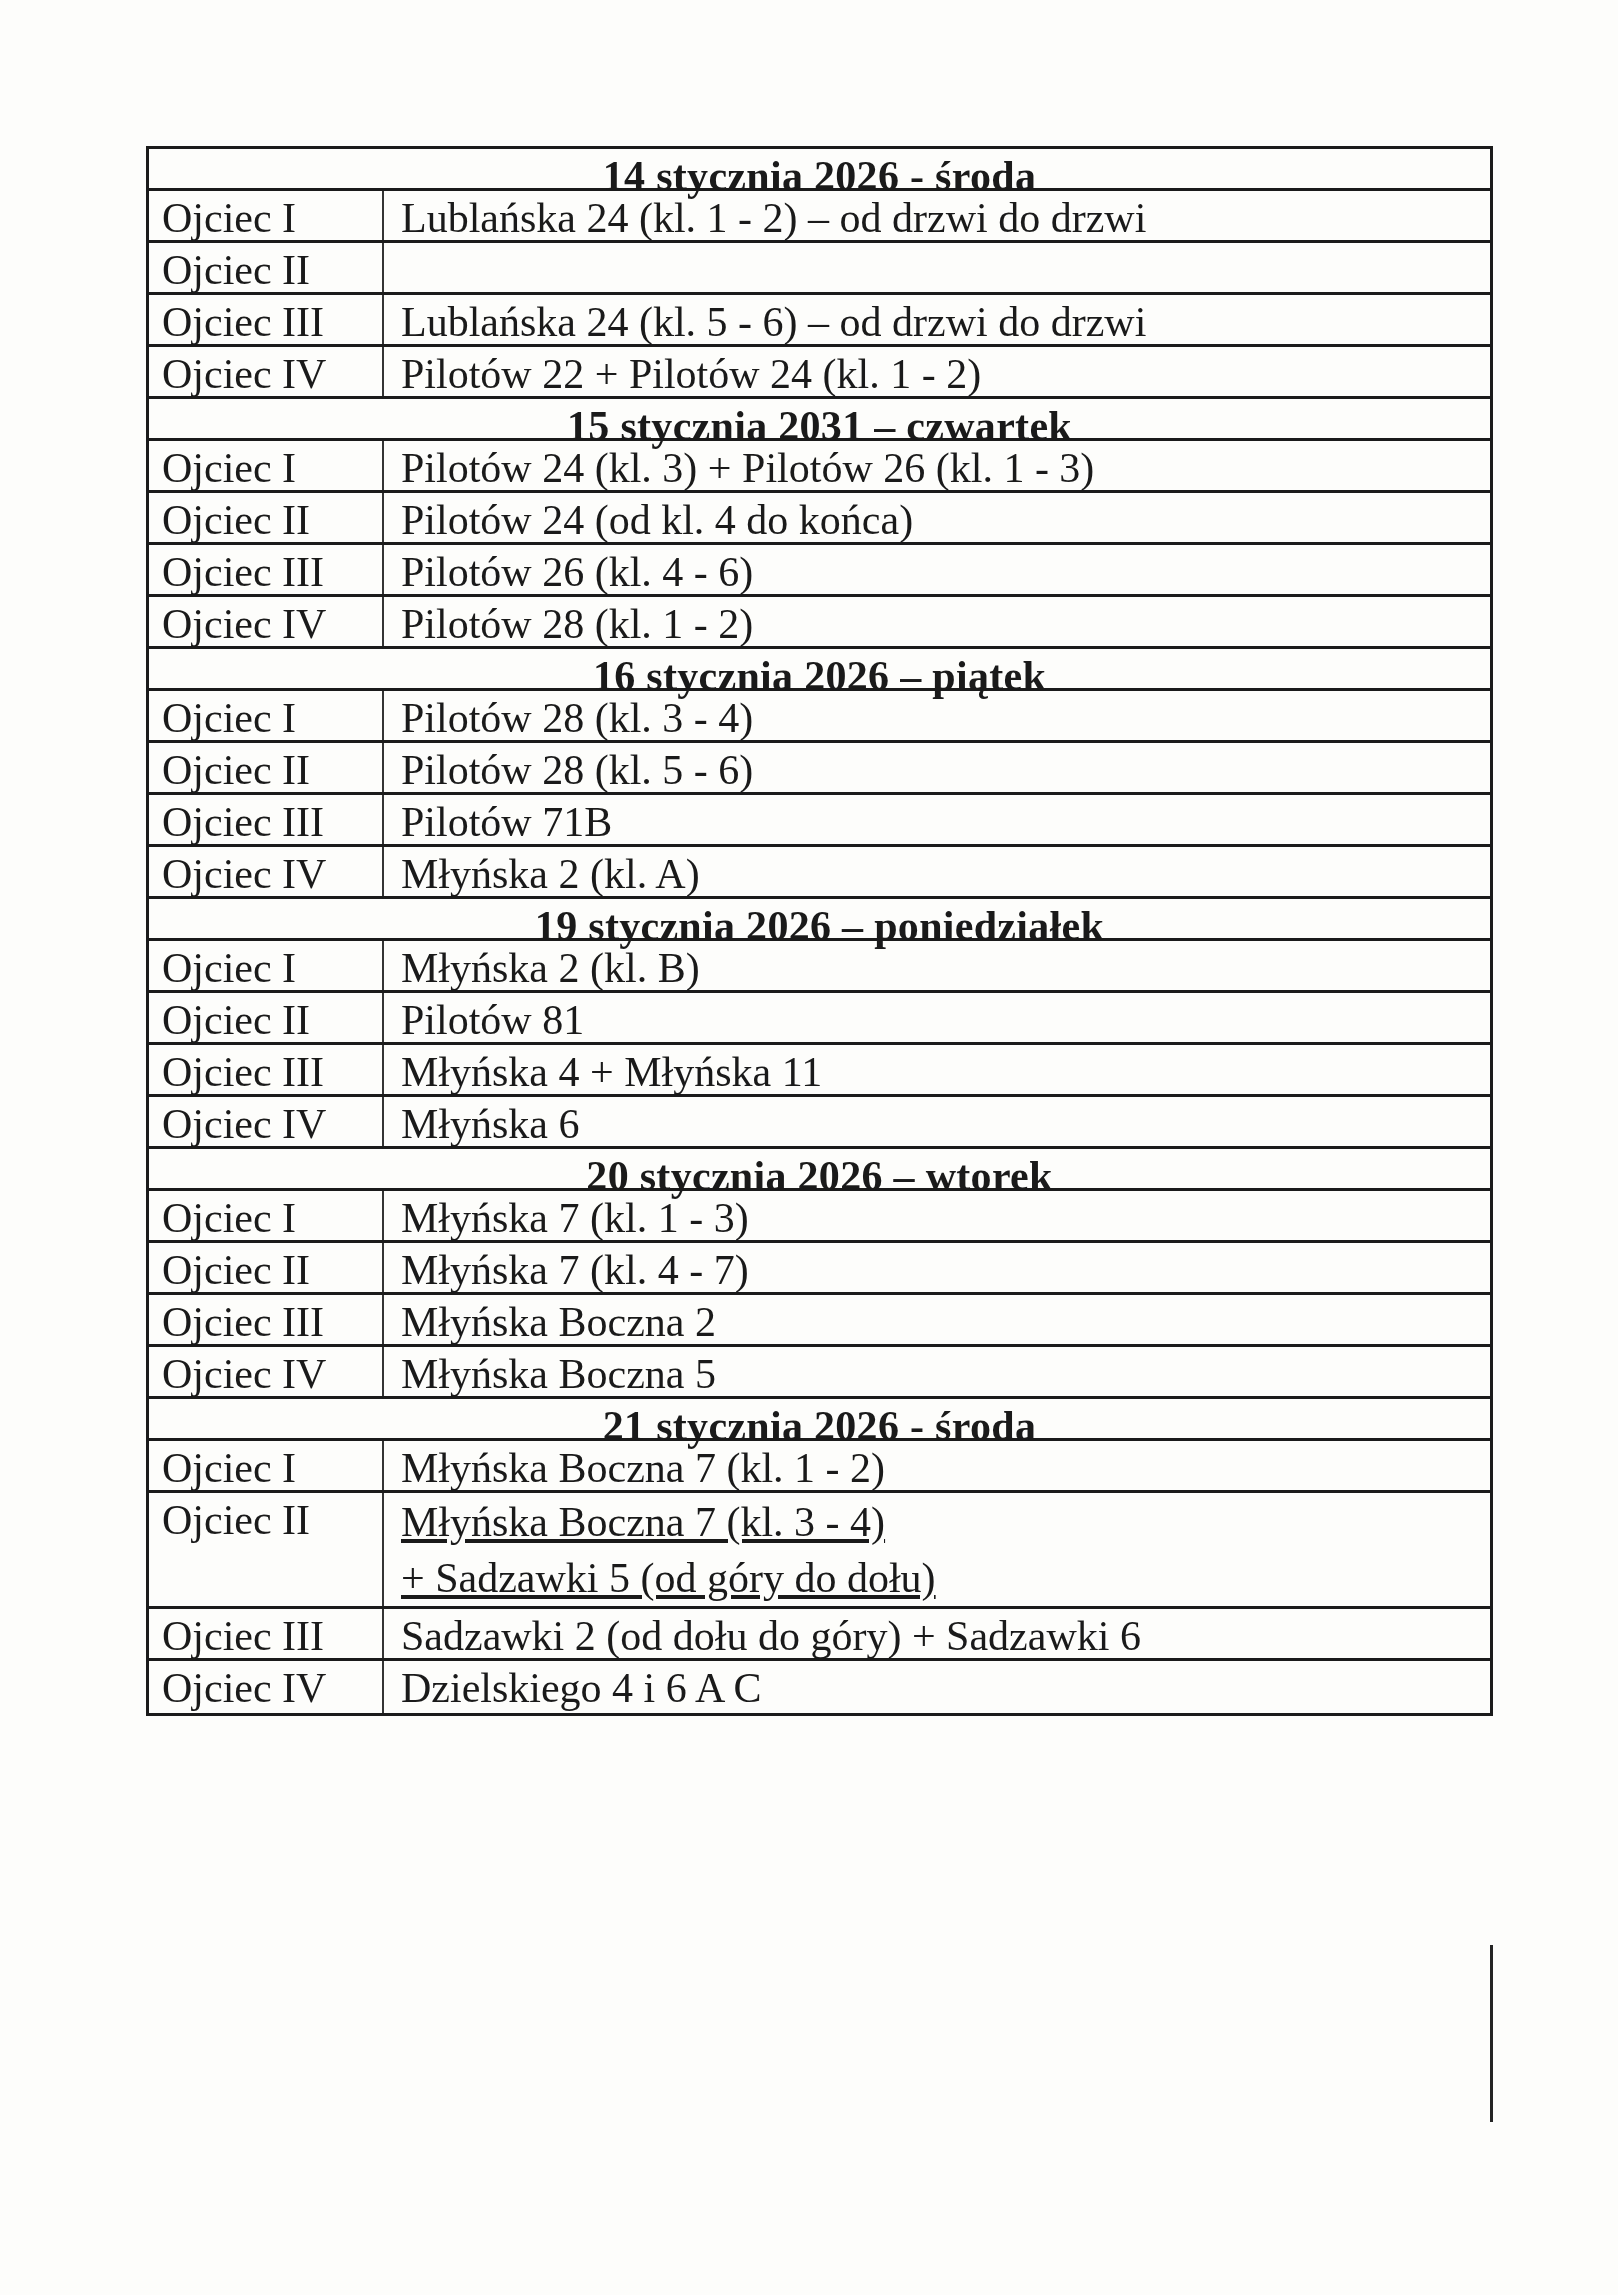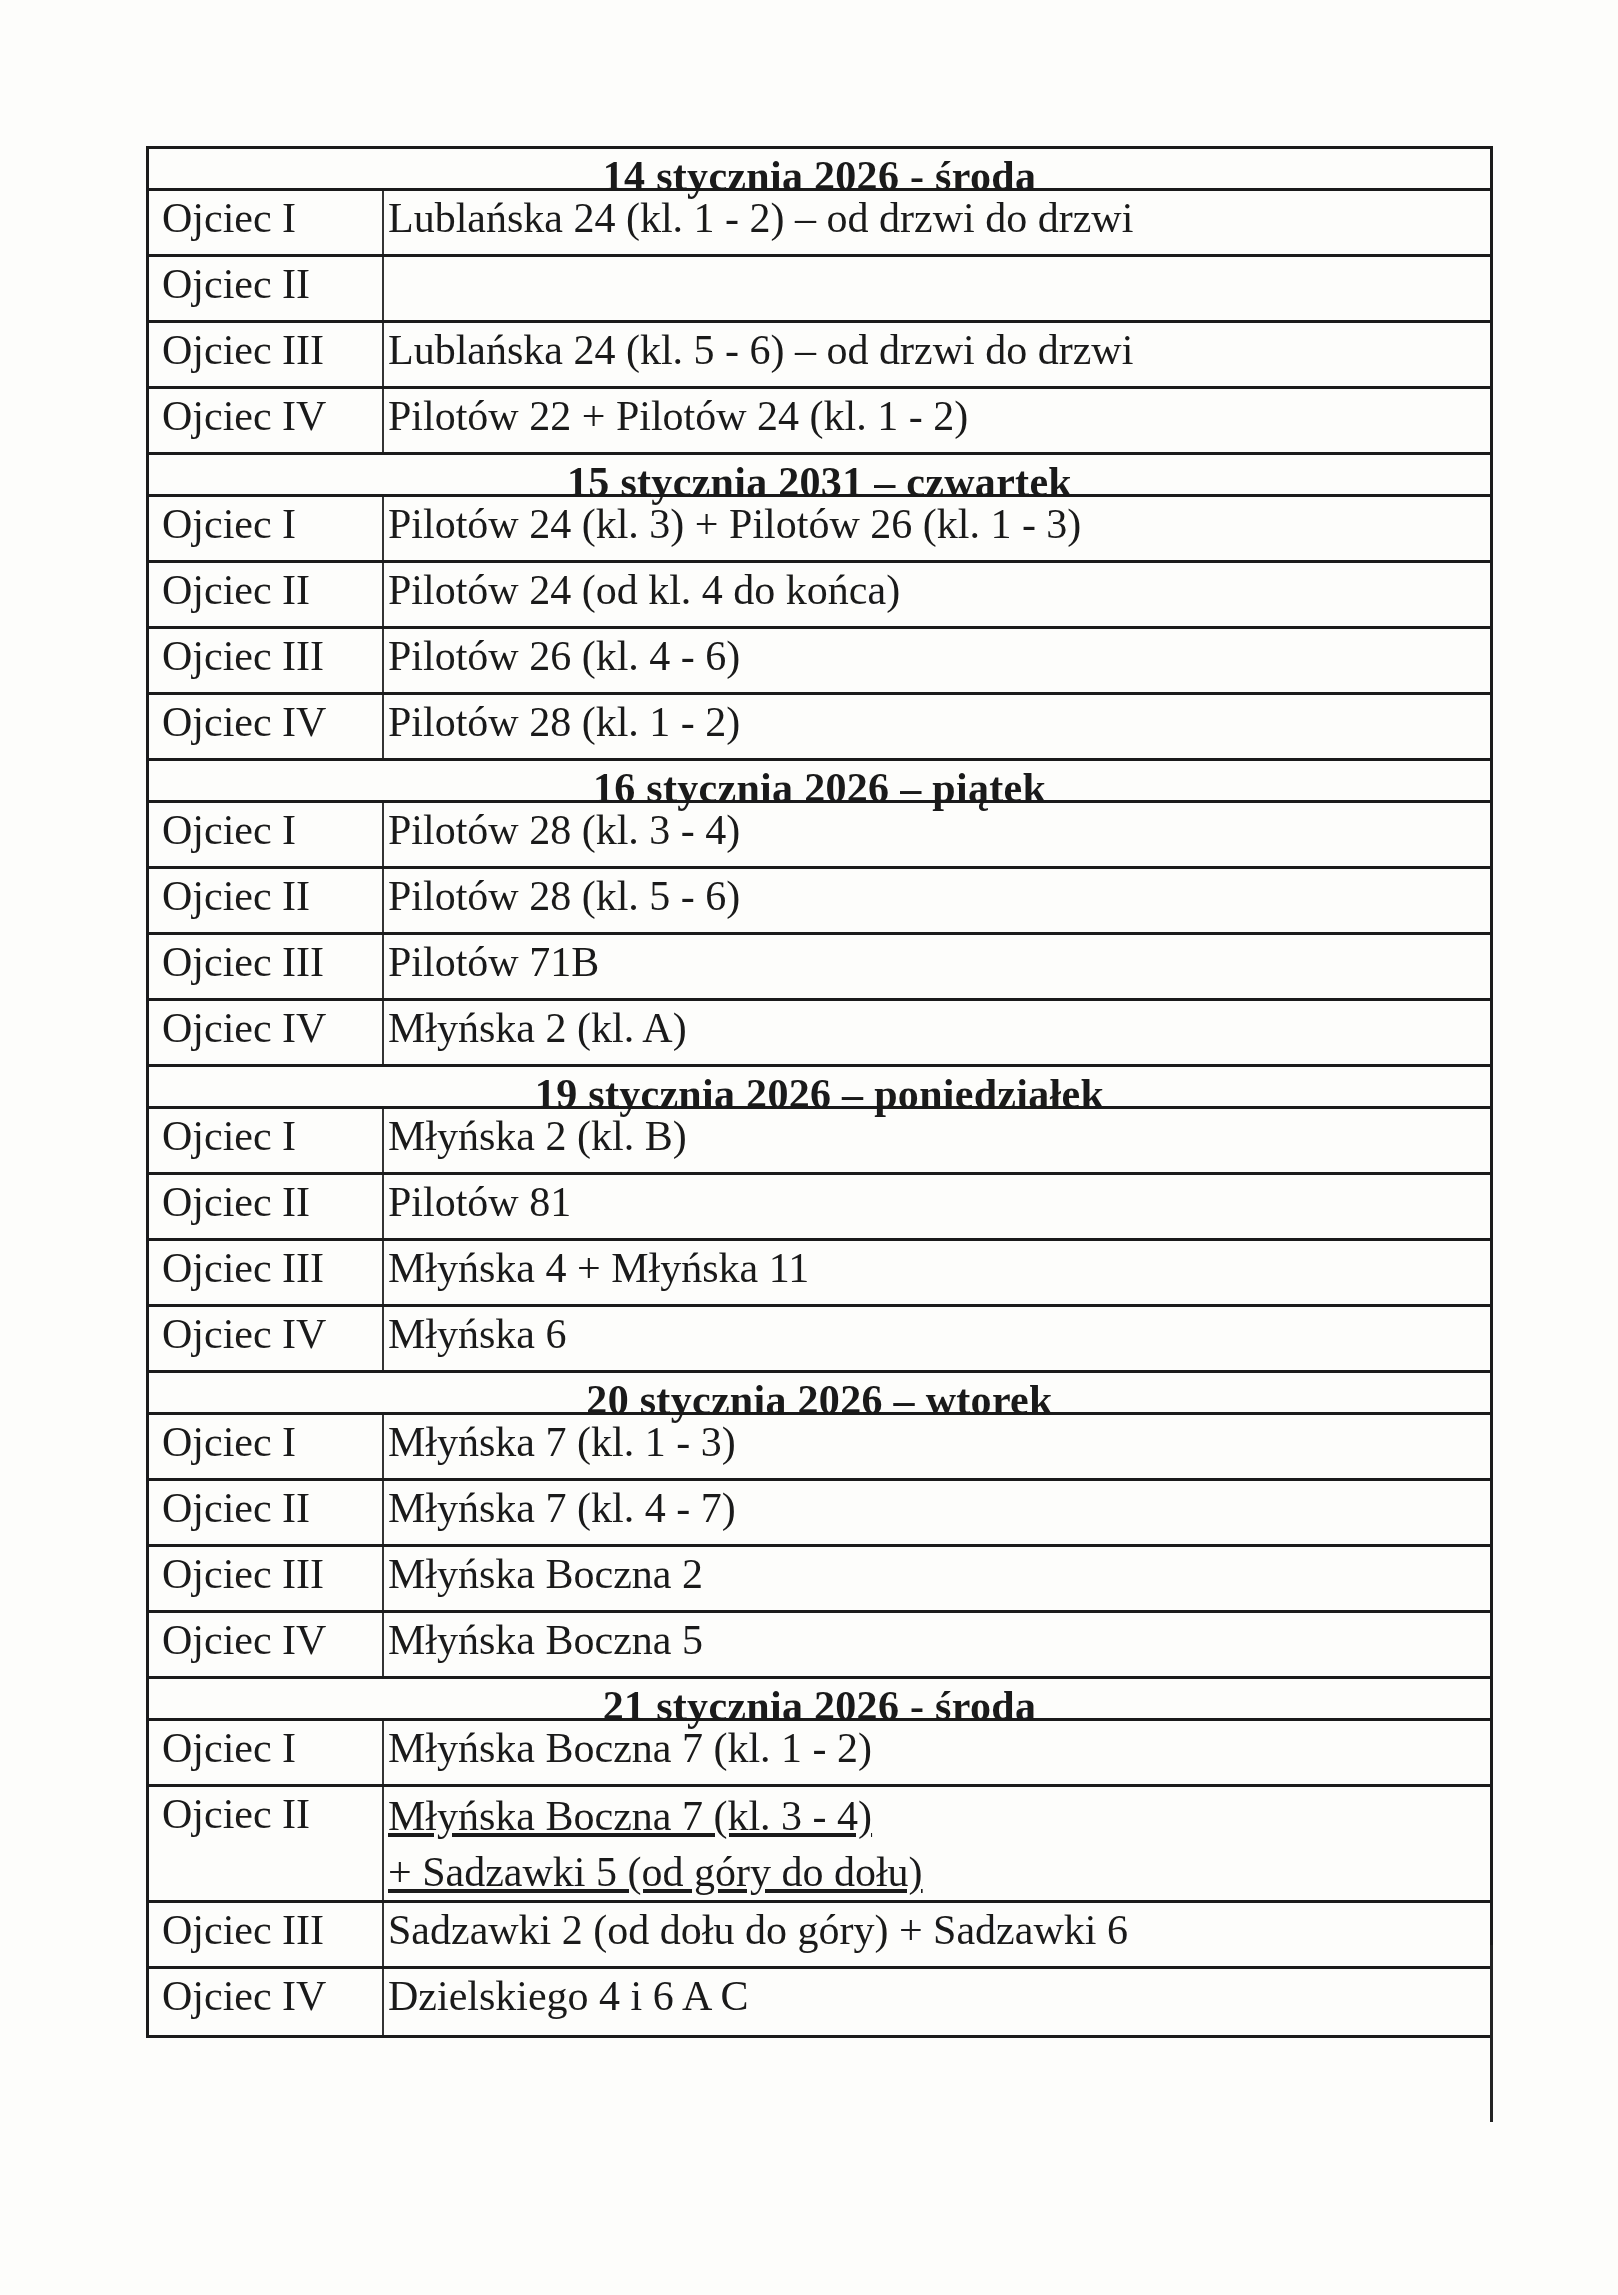--- a/index.html
+++ b/index.html
@@ -34,41 +34,41 @@
     font-size: 42px;
     font-weight: bold;
     text-align: center;
     line-height: 54px;
     letter-spacing: 0.3px;
   }
 
   .row {
     display: flex;
     box-sizing: border-box;
-    height: 66px;
+    height: 52px;
     border-bottom: 3.3px solid #1b1b1b;
     font-size: 42px;
   }
   .row.tall { height: 116px; }
   .row.last { border-bottom: none; }
 
   .label-cell {
     box-sizing: border-box;
     width: 235px;
     flex: 0 0 235px;
     border-right: 2px solid #343434;
     padding-left: 13px;
     line-height: 54px;
     white-space: nowrap;
   }
 
   .route-cell {
     flex: 1 1 auto;
     box-sizing: border-box;
-    padding-left: 4px;
+    padding-left: 17px;
     padding-right: 6.6px;
     line-height: 54px;
     white-space: pre-line;
   }
   .tall .route-cell { line-height: 56px; padding-top: 0.7px; text-decoration: underline; }
 
   
   .border-tail {
     position: absolute;
     left: 1490px;

